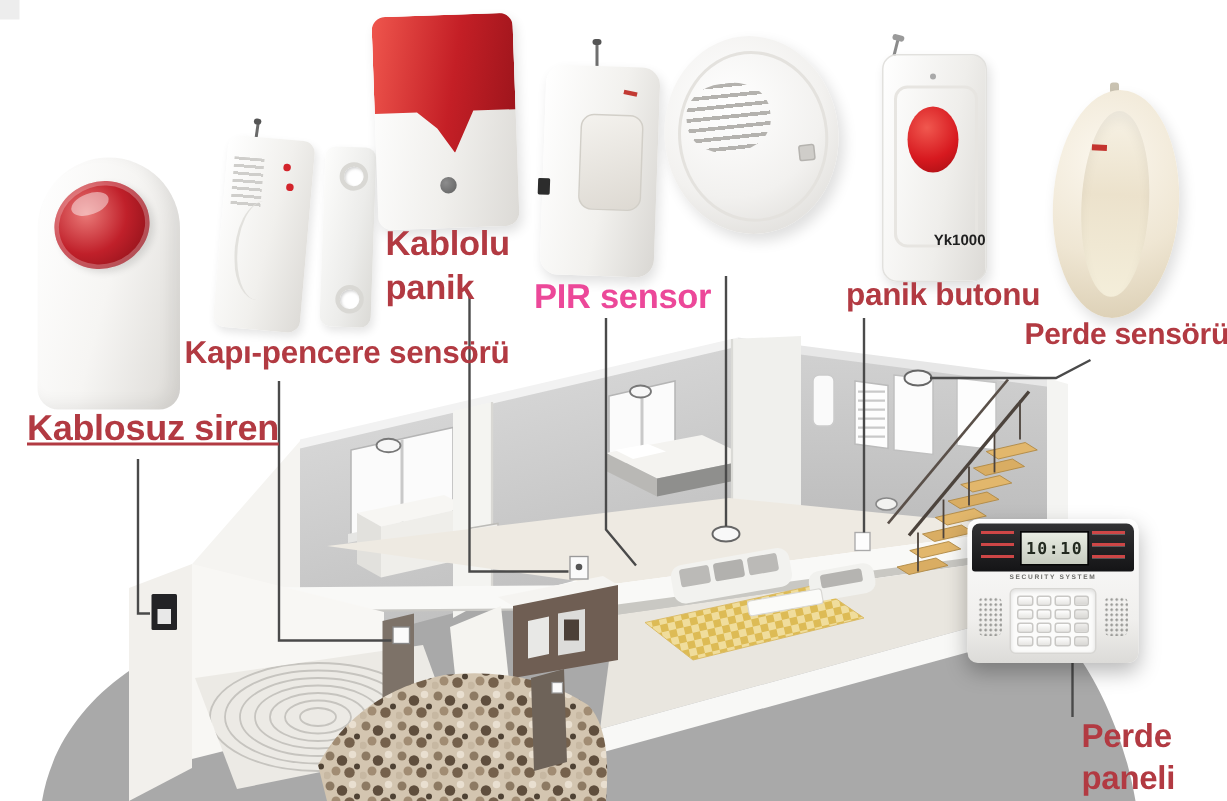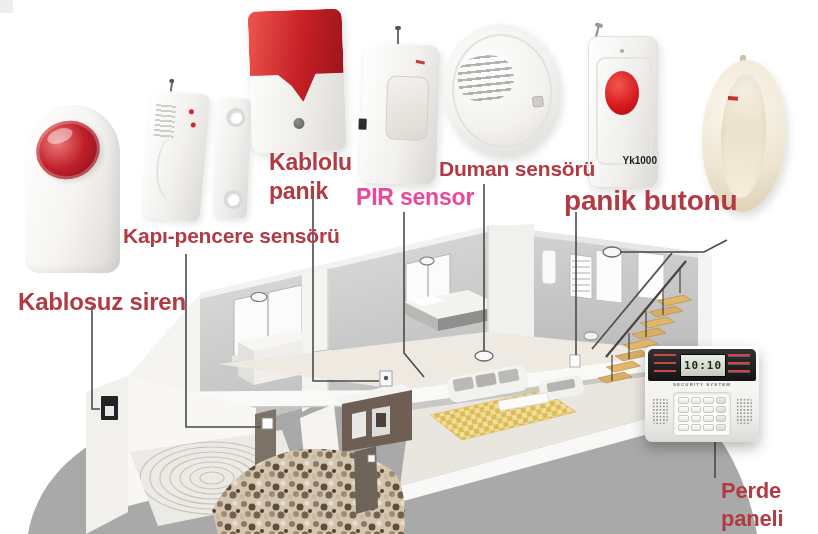--- a/index.html
+++ b/index.html
@@ -2,26 +2,26 @@
 <html><head>
 <meta charset="utf-8">
 <style>
   html,body{margin:0;padding:0;background:#fff;}
   .stage{position:relative;width:818px;height:534px;background:#fff;overflow:hidden;
          font-family:"Liberation Sans",sans-serif;}
   .scene{position:absolute;left:0;top:0;z-index:1;}
   
   .lbl{position:absolute;z-index:6;font-weight:700;color:#b23a42;letter-spacing:-0.2px;white-space:nowrap;}
   .lbl-2line{line-height:1.28;}
-  #lbl-kablosuz{left:18px;top:288px;font-size:24px;}
+  #lbl-kablosuz{left:18px;top:272px;font-size:24px;text-decoration:underline;}
   #lbl-kapi{left:123px;top:224px;font-size:21px;}
-  #lbl-kablolu{left:257px;top:148px;font-size:23px;margin-left:12px;}
+  #lbl-kablolu{left:257px;top:148px;font-size:23px;}
   #lbl-pir{left:356px;top:184px;font-size:23px;color:#ec4899;}
   #lbl-duman{left:439px;top:157px;font-size:21px;}
-  #lbl-panik{left:564px;top:185px;font-size:28px;}
+  #lbl-panik{left:564px;top:185px;font-size:21px;}
   #lbl-perde{left:683px;top:212px;font-size:20px;}
   #lbl-alarm{left:721px;top:477px;font-size:22px;}
   
   .prod{position:absolute;z-index:3;}
   .abs{position:absolute;}
   
   #prod-wsiren{left:25px;top:105px;width:95px;height:168px;}
   .wsiren-body{width:95px;height:168px;border-radius:48px 48px 14px 14px;
     background:linear-gradient(105deg,#ffffff 0%,#f6f5f3 50%,#dcdad6 100%);
     box-shadow:inset -6px -4px 10px rgba(0,0,0,.06);}
@@ -406,20 +406,20 @@
     <div class="ap-spk right"></div>
   </div>
 
   <div class="lbl" id="lbl-kablosuz">Kablosuz siren</div>
   <div class="lbl" id="lbl-kapi">Kapı-pencere sensörü</div>
   <div class="lbl lbl-2line" id="lbl-kablolu">
     <div>Kablolu</div>
     <div>panik</div>
   </div>
   <div class="lbl" id="lbl-pir">PIR sensor</div>
-  <div class="lbl" id="lbl-duman">Duman sensörü</div>
   <div class="lbl" id="lbl-panik">panik butonu</div>
+  <div class="lbl" id="lbl-perde">Perde sensörü</div>
   <div class="lbl lbl-2line" id="lbl-alarm">
     <div>Perde</div>
     <div>paneli</div>
   </div>
 
 </div>
 
 </body></html>

